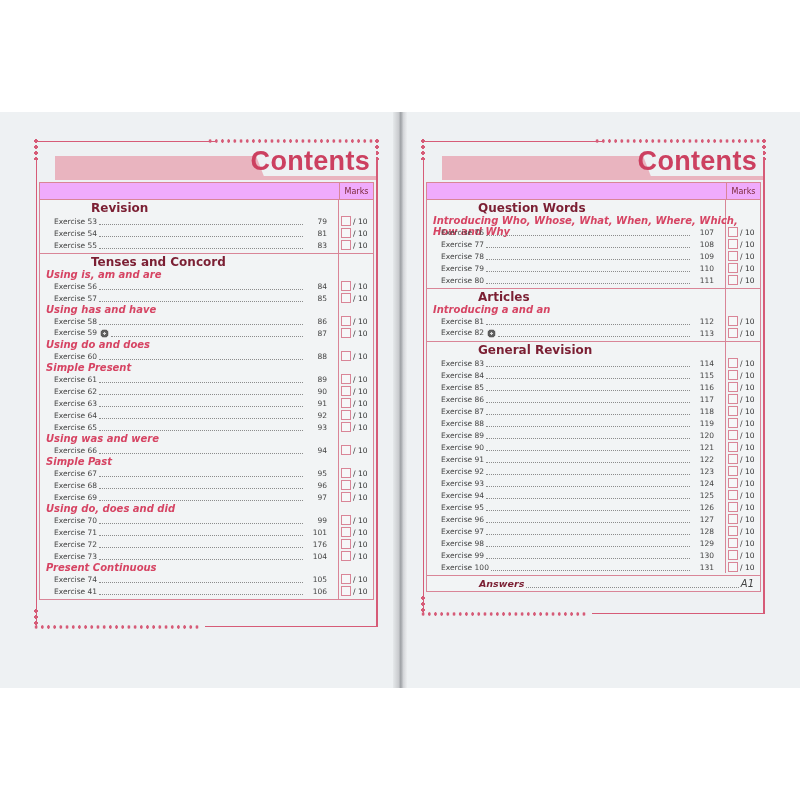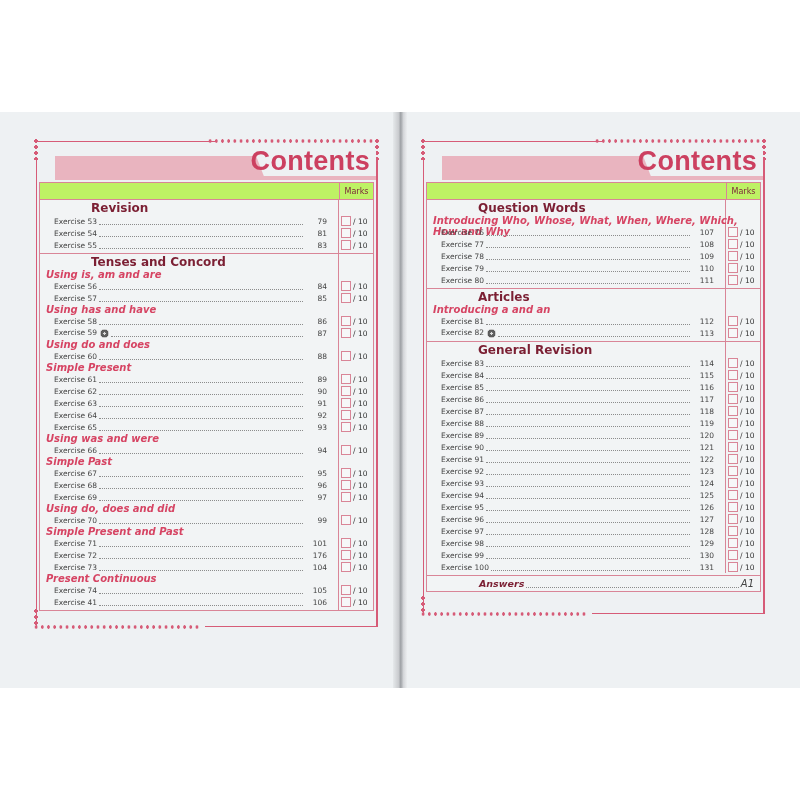--- a/index.html
+++ b/index.html
@@ -37,21 +37,21 @@
     background-size: 6px 6px; background-repeat: repeat-y; }
 
   .banner { position: absolute; left: 22px; right: 4px; top: 14px; height: 28px; }
   .banner .band { position: absolute; left: 0; right: 0; top: 4px; height: 24px; background: #e9b4bf; }
   .banner .cut { position: absolute; right: 0; top: 0; width: 132px; height: 24px; background: #eef1f3;
     clip-path: polygon(8% 0, 100% 0, 100% 100%, 15% 100%); }
   .banner .title { position: absolute; right: 6px; top: -6px; font-family: "Liberation Sans", sans-serif;
     font-weight: bold; font-size: 27px; color: #cc4060; letter-spacing: 0.3px; }
 
   .box { position: absolute; left: 6px; right: 6px; top: 44px; border: 1.3px solid #d98597; background: #f2f4f5; }
-  .box-head { height: 17px; background: #bef264; border-bottom: 1.3px solid #d98597; position: relative; }
+  .box-head { height: 17px; background: #f0abfc; border-bottom: 1.3px solid #d98597; position: relative; }
   .box-head .marks { position: absolute; right: 0; top: 0; width: 34px; height: 17px; border-left: 1.3px solid #d98597;
     font-size: 8px; color: #7b2838; text-align: center; line-height: 17px; }
   .marks-col-line { position: absolute; right: 34px; top: 0; bottom: 0; width: 1.3px; background: #d98597; }
 
   .section { position: relative; border-bottom: 1.3px solid #d98597; padding: 2px 0 2px 6px; }
   .section:last-child { border-bottom: none; }
   .sec-title { font-size: 12px; font-weight: bold; color: #7b1f33; height: 13px; line-height: 13px; margin-left: 45px; }
   .subhead { font-size: 10px; font-style: italic; font-weight: bold; color: #d64463; height: 11px; line-height: 11px; }
   .row { position: relative; height: 12px; display: flex; align-items: center; font-size: 7.5px; color: #444; }
   .row .ex { padding-left: 8px; white-space: nowrap; }
@@ -222,21 +222,20 @@
             <span class="outof">/ 10</span>
           </div>
           <div class="subhead">Using do, does and did</div>
           <div class="row">
             <span class="ex"><span>Exercise 70</span></span>
             <span class="leader"></span>
             <span class="pg">99</span>
             <span class="chk"></span>
             <span class="outof">/ 10</span>
           </div>
-          <div class="subhead">Simple Present and Past</div>
           <div class="row">
             <span class="ex"><span>Exercise 71</span></span>
             <span class="leader"></span>
             <span class="pg">101</span>
             <span class="chk"></span>
             <span class="outof">/ 10</span>
           </div>
           <div class="row">
             <span class="ex"><span>Exercise 72</span></span>
             <span class="leader"></span>

